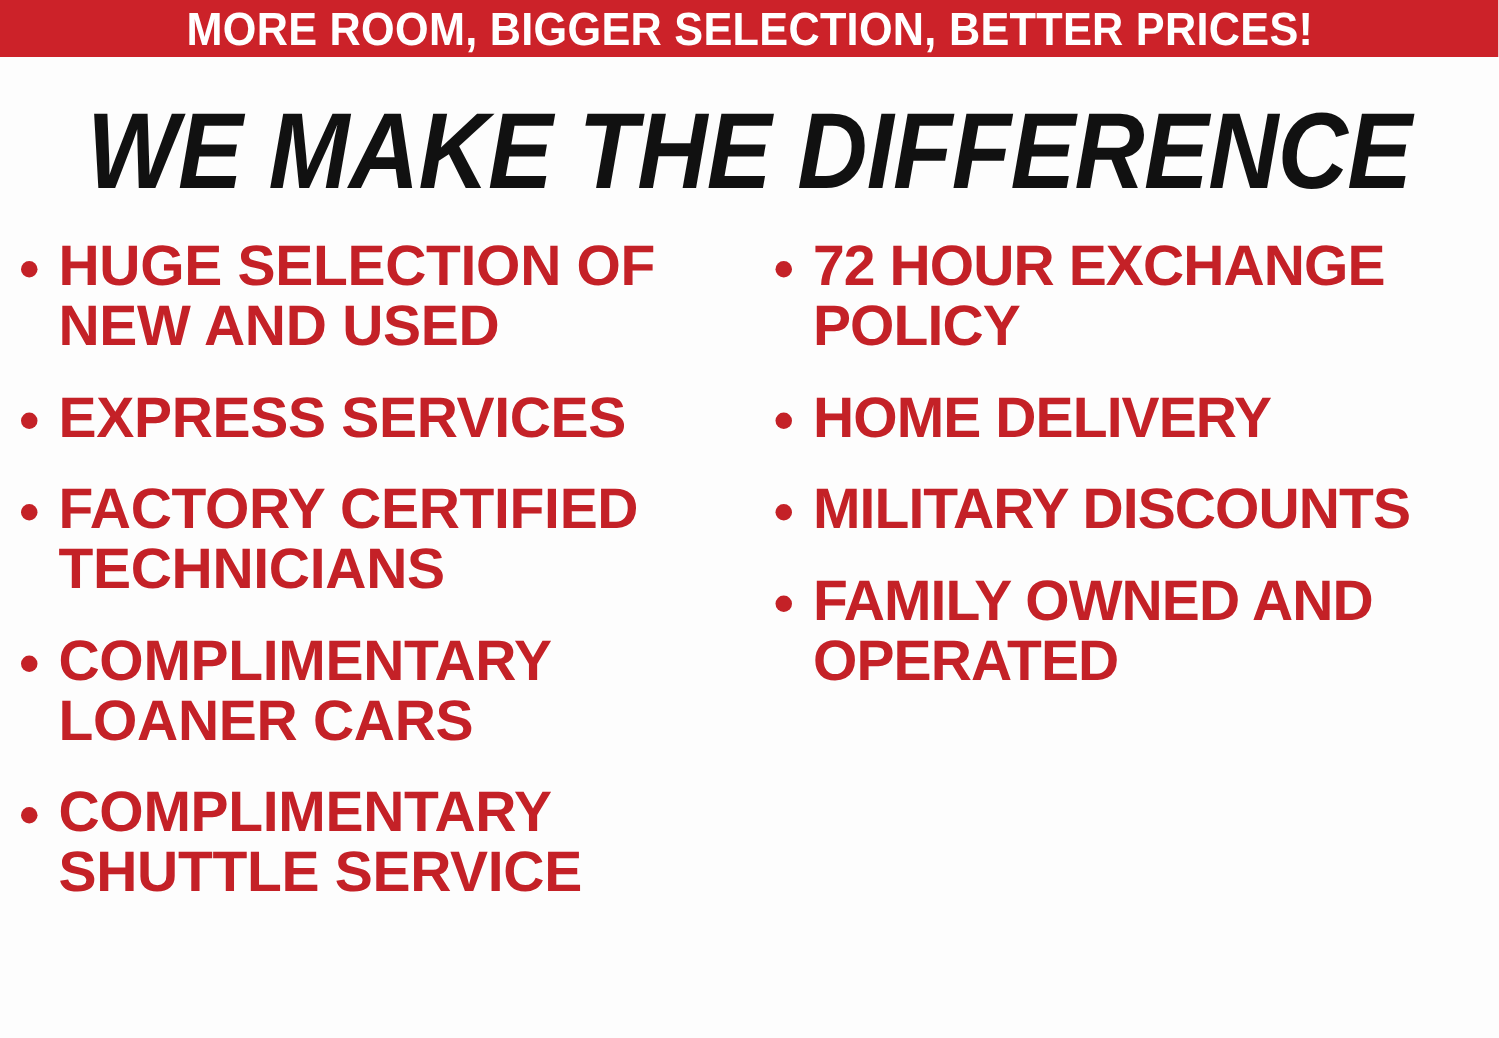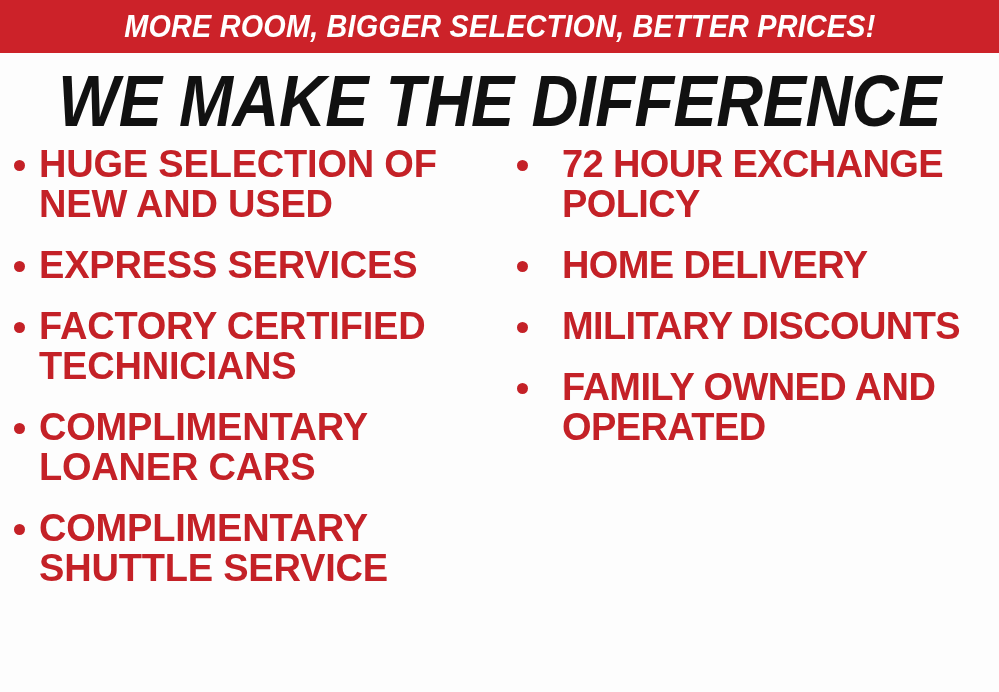--- a/index.html
+++ b/index.html
@@ -22,27 +22,26 @@
     background: #fdfdfd;
     box-sizing: border-box;
   }
 
   
   .banner {
     position: absolute;
     left: 0;
     top: 0;
     width: 999px;
-    height: 53px;
+    height: 38px;
     background: #cc2229;
     display: flex;
     align-items: center;
     justify-content: center;
     overflow: hidden;
-    font-style: italic;
   }
   .banner-text {
     color: #ffffff;
     font-family: "Liberation Sans", sans-serif;
     font-weight: bold;
     font-size: 31px;
     line-height: 31px;
     letter-spacing: 0.2px;
     white-space: nowrap;
     transform: scaleX(0.93);
@@ -66,21 +65,21 @@
     letter-spacing: -0.5px;
     white-space: nowrap;
     transform: scaleX(0.90);
     transform-origin: center center;
   }
 
   
   .columns {
     position: absolute;
     left: 0;
-    top: 144px;
+    top: 158px;
     width: 879px;
     height: 534px;
     padding-left: 32px;
   }
   .col {
     position: absolute;
     top: 0;
   }
   .col-left {
     left: 14px;
@@ -111,21 +110,20 @@
     font-family: "Liberation Sans", sans-serif;
     font-weight: bold;
     font-size: 38px;
     line-height: 40px;
     letter-spacing: -0.2px;
     text-transform: uppercase;
     transform-origin: left top;
   }
   .col-right .bullet-label {
     letter-spacing: -0.6px;
-    margin-left: 20px;
   }
 </style>
 </head>
 <body>
 
 <div id="ad-root">
 
   <div class="banner">
     <div class="banner-text">MORE ROOM, BIGGER SELECTION, BETTER PRICES!</div>
   </div>

